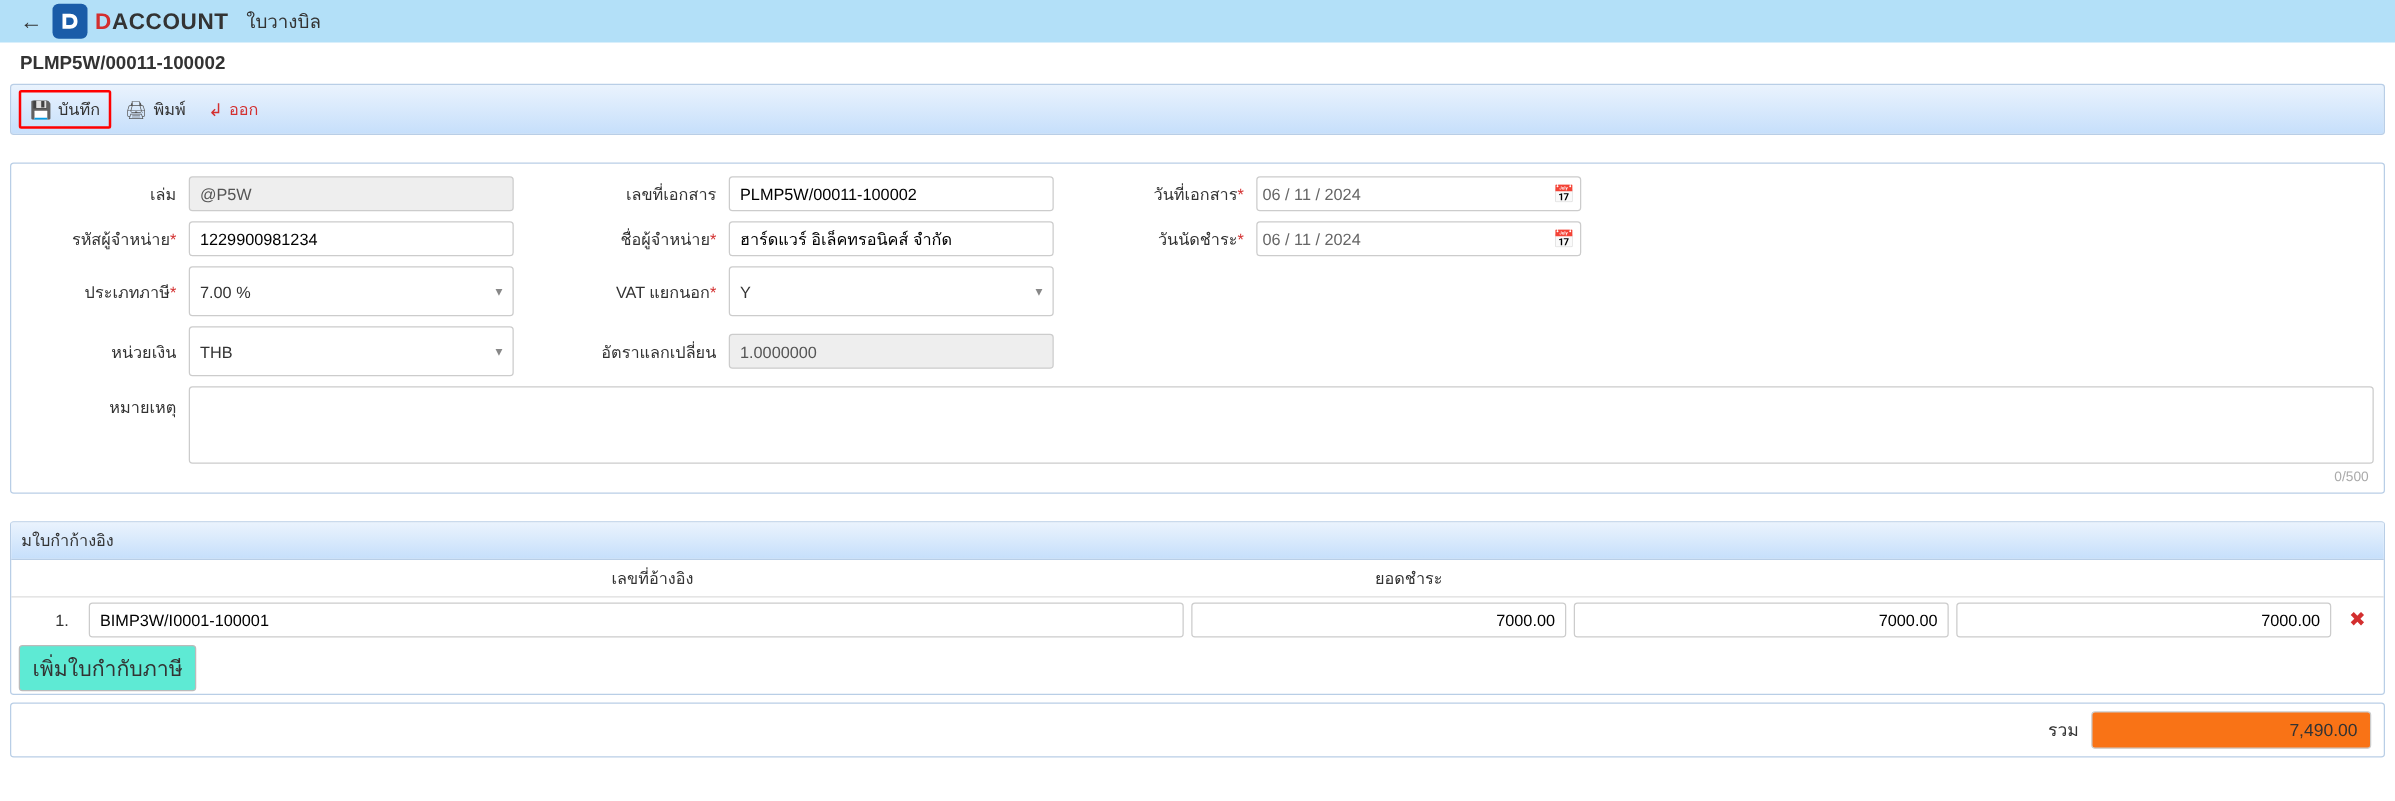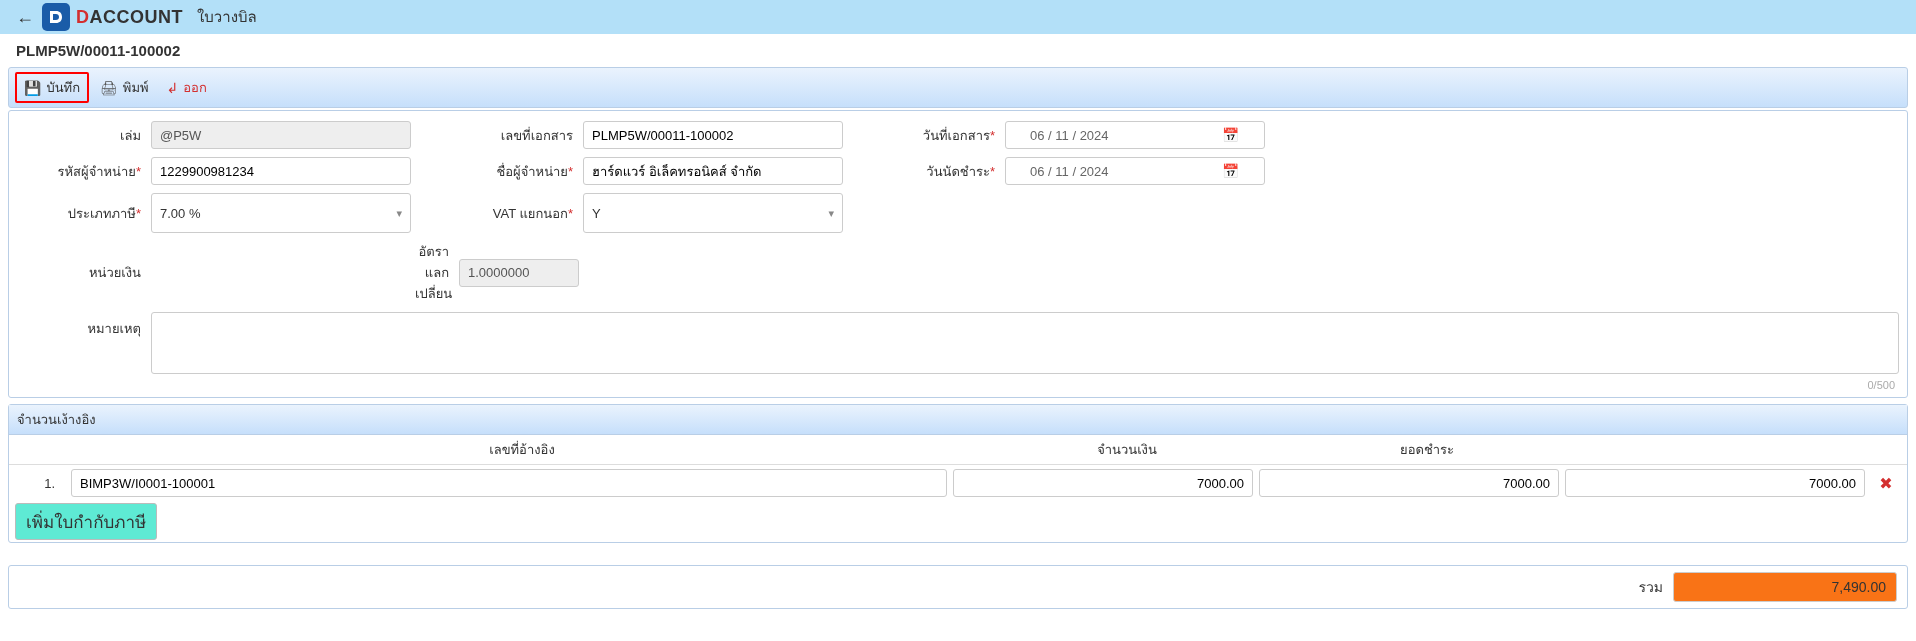--- a/index.html
+++ b/index.html
@@ -21,49 +21,49 @@
 .toolbar { background: linear-gradient(#eaf3fd, #c6dffb); border: 1px solid #b9cee6; border-radius: 3px; margin: 0 8px; padding: 4px 6px; display: flex; align-items: center; gap: 4px; }
 .tbtn { display: inline-flex; align-items: center; gap: 5px; padding: 3px 7px; cursor: pointer; font-size: 13px; border-radius: 2px; }
 .tbtn.highlight { border: 2px solid #f00; }
 .tbtn .ico { font-size: 14px; }
 .tbtn.save .ico { color: #0d6abf; }
 .tbtn.print .ico { color: #555; }
 .tbtn.exit { color: #d32f2f; }
 .tbtn.exit .ico { color: #d32f2f; }
 
 
-.panel { border: 1px solid #b9cee6; border-radius: 3px; margin: 2px 8px; padding: 10px 8px 4px 8px; }
+.panel { border: 1px solid #b9cee6; border-radius: 3px; margin: 22px 8px; padding: 10px 8px 4px 8px; }
 .form-grid { display: grid; grid-template-columns: 130px 260px 40px 120px 260px 40px 110px 260px; gap: 8px 4px; align-items: center; }
 .form-label { text-align: right; font-size: 13px; color: #333; padding-right: 6px; }
 .req { color: #d32f2f; }
 .finput { width: 100%; height: 28px; border: 1px solid #ccc; border-radius: 3px; padding: 0 8px; font-size: 13px; background: #fff; }
 .finput.readonly { background: #eee; color: #555; }
 .fselect { width: 100%; height: 40px; border: 1px solid #ccc; border-radius: 3px; padding: 0 24px 0 8px; font-size: 13px; background: #fff; position: relative; display: flex; align-items: center; }
 .fselect::after { content: '▾'; position: absolute; right: 8px; color: #888; font-size: 11px; }
-.date-box { width: 100%; height: 28px; border: 1px solid #ccc; border-radius: 3px; padding: 0 24px; font-size: 13px; display: flex; align-items: center; justify-content: space-between; background: #fff; color: #666; }
+.date-box { width: 100%; height: 28px; border: 1px solid #ccc; border-radius: 3px; padding: 0 4px; font-size: 13px; display: flex; align-items: center; justify-content: space-between; background: #fff; color: #666; }
 .date-box .cal-ico { color: #1976d2; font-size: 14px; }
 .remark-row { display: grid; grid-template-columns: 130px 1fr; gap: 4px; margin-top: 8px; }
 .remark-ta { width: 100%; height: 62px; border: 1px solid #ccc; border-radius: 3px; padding: 6px 8px; font-size: 13px; resize: none; }
 .char-count { text-align: right; font-size: 11px; color: #aaa; padding: 2px 4px; }
 
 
 .ref-section { border: 1px solid #b9cee6; border-radius: 3px; margin: 6px 8px; }
 .ref-header { background: linear-gradient(#eaf3fd, #c6dffb); padding: 4px 8px; font-size: 13px; border-bottom: 1px solid #b9cee6; }
 .ref-thead { display: grid; grid-template-columns: 50px 1fr 300px 300px 300px 30px; padding: 4px 0; border-bottom: 1px solid #ddd; }
 .ref-thead .th { text-align: center; font-size: 13px; }
 .ref-thead .th.left { text-align: center; padding-left: 8px; }
 .ref-row { display: grid; grid-template-columns: 50px 1fr 300px 300px 300px 30px; gap: 6px; padding: 4px 6px; align-items: center; }
 .ref-row .idx { text-align: right; padding-right: 10px; font-size: 13px; }
 .ref-row .rinput { height: 28px; border: 1px solid #ccc; border-radius: 3px; padding: 0 8px; font-size: 13px; }
 .ref-row .rinput.num { text-align: right; }
 .ref-row .del { color: #d32f2f; font-size: 16px; text-align: center; cursor: pointer; }
 .add-btn { margin: 2px 6px; padding: 4px 10px; border: 1px solid #bbb; background: #5eead4; border-radius: 3px; font-size: 17px; cursor: pointer; display: inline-block; }
 
 
-.total-bar { border: 1px solid #b9cee6; border-radius: 3px; margin: 22px 8px; padding: 6px 10px; display: flex; justify-content: flex-end; align-items: center; gap: 10px; }
+.total-bar { border: 1px solid #b9cee6; border-radius: 3px; margin: 6px 8px; padding: 6px 10px; display: flex; justify-content: flex-end; align-items: center; gap: 10px; }
 .total-bar .tlabel { font-size: 14px; }
 .total-bar .tval { width: 224px; height: 30px; border: 1px solid #ccc; background: #f97316; border-radius: 3px; display: flex; align-items: center; justify-content: flex-end; padding: 0 10px; font-size: 14px; }
 </style>
 </head>
 <body>
 
 <div class="topbar">
   <span class="back-arrow">←</span>
   <div class="logo-box">
     <svg viewBox="0 0 24 24">
@@ -125,43 +125,45 @@
     <div></div>
     <div class="form-label"><span>VAT แยกนอก</span><span class="req">*</span></div>
     <div class="fselect">
         <span>Y</span>
       </div>
     <div></div>
       <div></div>
       <div></div>
 
     <div class="form-label">หน่วยเงิน</div>
+    <div class="fselect">
+        <span>THB</span>
+      </div>
     <div></div>
     <div class="form-label">อัตราแลกเปลี่ยน</div>
     <input class="finput readonly" readonly="" value="1.0000000" style="">
     <div></div>
       <div></div>
       <div></div>
   </div>
 
   <div class="remark-row">
     <div class="form-label" style="padding-top:6px">หมายเหตุ</div>
     <div>
       <textarea class="remark-ta" style=""></textarea>
       <div class="char-count">0/500</div>
     </div>
   </div>
 </div>
 
 <div class="ref-section">
-  <div class="ref-header">จำนวนเง้างอิง</div>
+  <div class="ref-header">มใบกำก้างอิง</div>
   <div class="ref-thead">
     <div></div>
     <div class="th left">เลขที่อ้างอิง</div>
-    <div class="th">จำนวนเงิน</div>
     <div class="th">ยอดชำระ</div>
     <div></div>
   </div>
   <div class="ref-row">
     <div class="idx">1.</div>
     <input class="rinput" value="BIMP3W/I0001-100001" style="">
     <input class="rinput num" value="7000.00" style="">
     <input class="rinput num" value="7000.00" style="">
     <input class="rinput num" value="7000.00" style="">
     <div class="del">✖</div>

